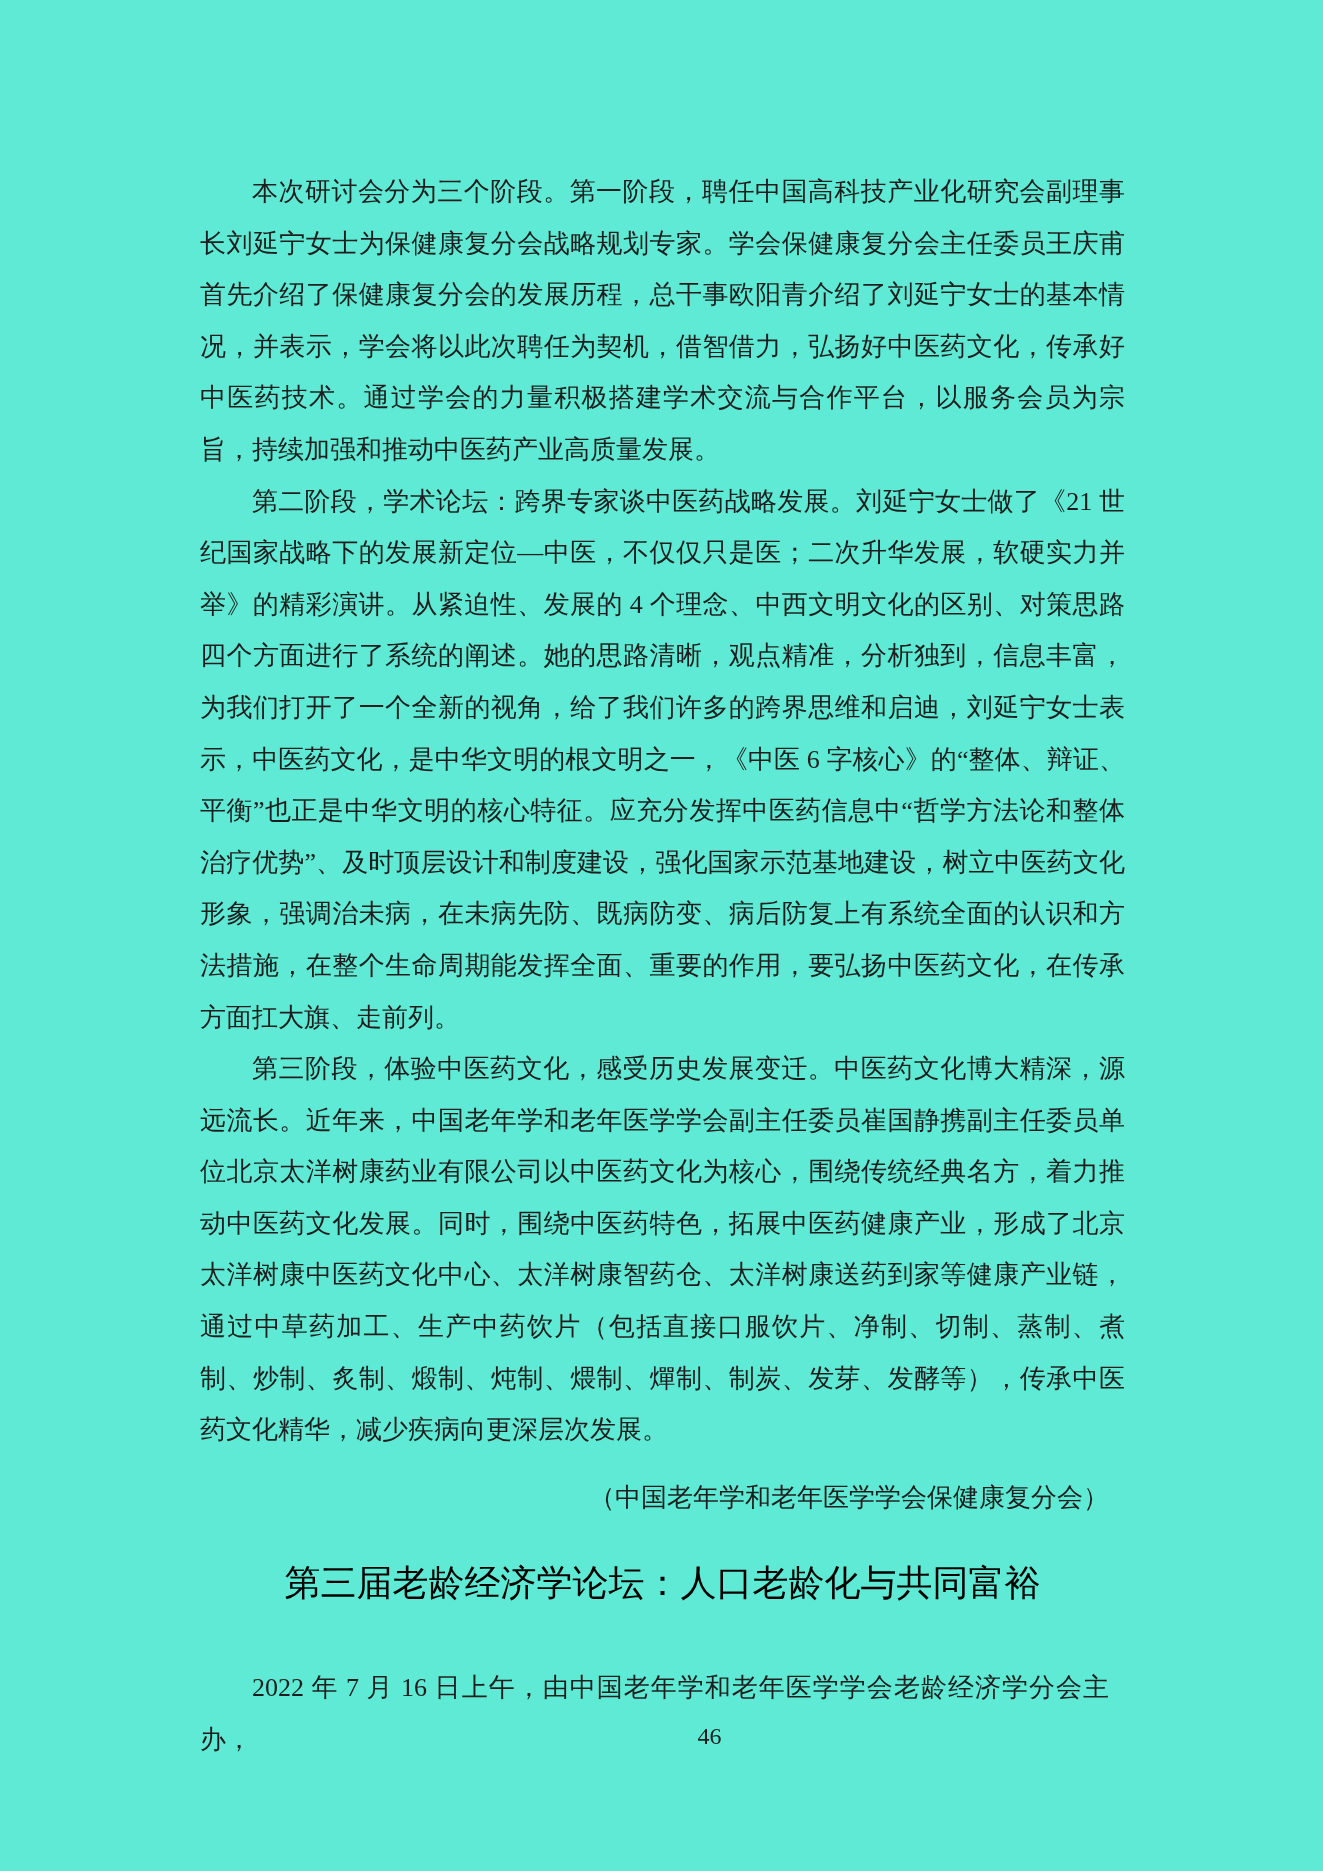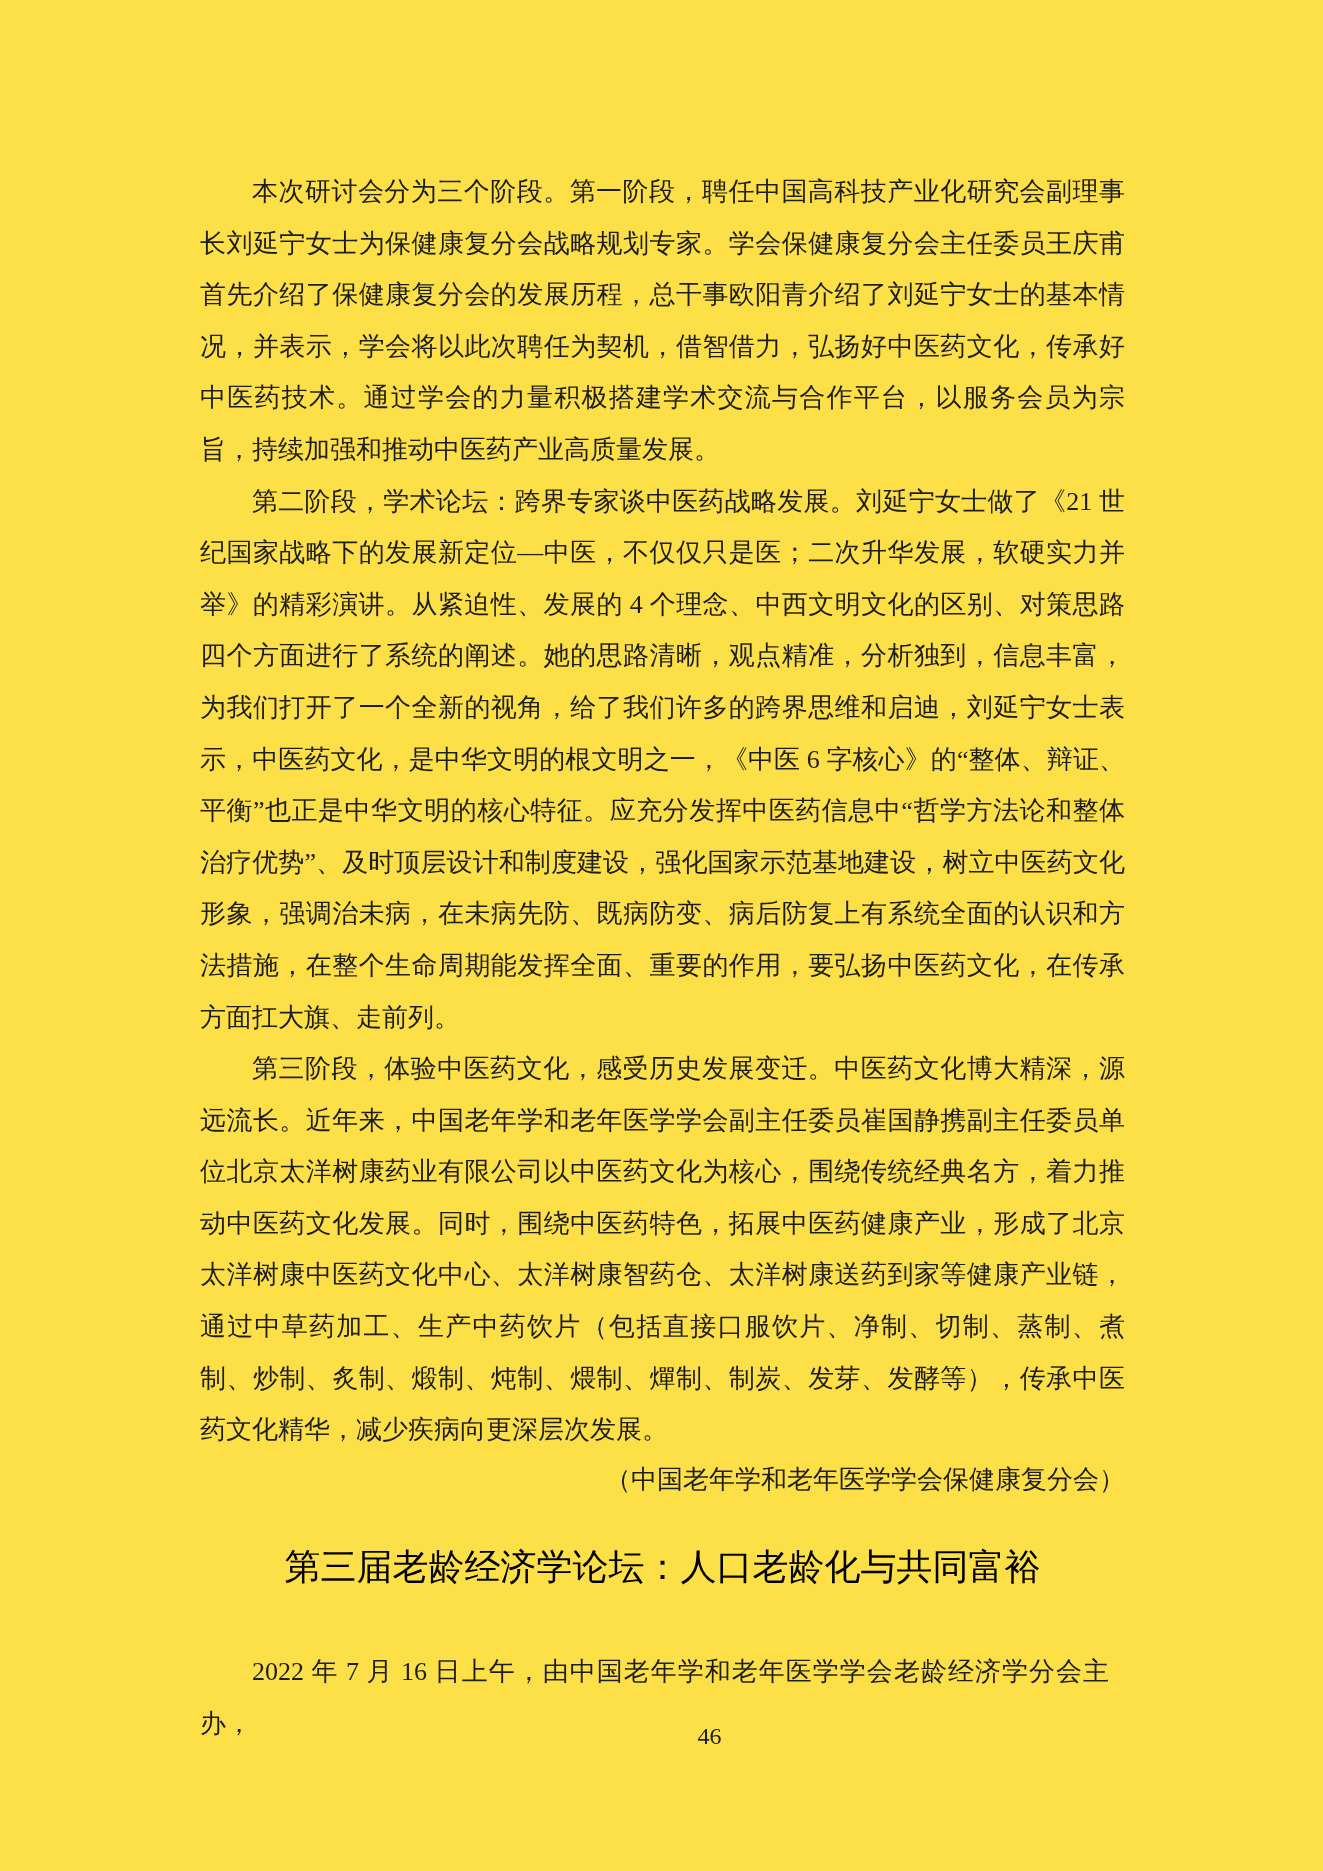--- a/index.html
+++ b/index.html
@@ -4,46 +4,45 @@
 <style>
   html, body {
     margin: 0;
     padding: 0;
     background: #ffffff;
   }
   .page {
     position: relative;
     width: 1323px;
     height: 1871px;
-    background: #fde047;
+    background: #5eead4;
     overflow: hidden;
     font-family: "Liberation Serif", "DejaVu Serif", serif;
     color: #1e1e1e;
   }
   .content {
     position: absolute;
     left: 200px;
     top: 166px;
     width: 925px;
   }
   .body-para {
     margin: 0;
     font-size: 26px;
     line-height: 51.6px;
     text-align: justify;
     text-justify: inter-ideograph;
     text-indent: 2em;
     word-break: break-all;
   }
   .attribution {
-    margin: 0;
+    margin: 16px;
     font-size: 26px;
     line-height: 51.6px;
     text-align: right;
-    font-family: Liberation Mono, monospace;
   }
   .section-heading {
     margin: 30px 0 0 0;
     font-family: "Liberation Sans", "DejaVu Sans", sans-serif;
     font-weight: normal;
     font-size: 36px;
     line-height: 60px;
     text-align: center;
     color: #000000;
   }

